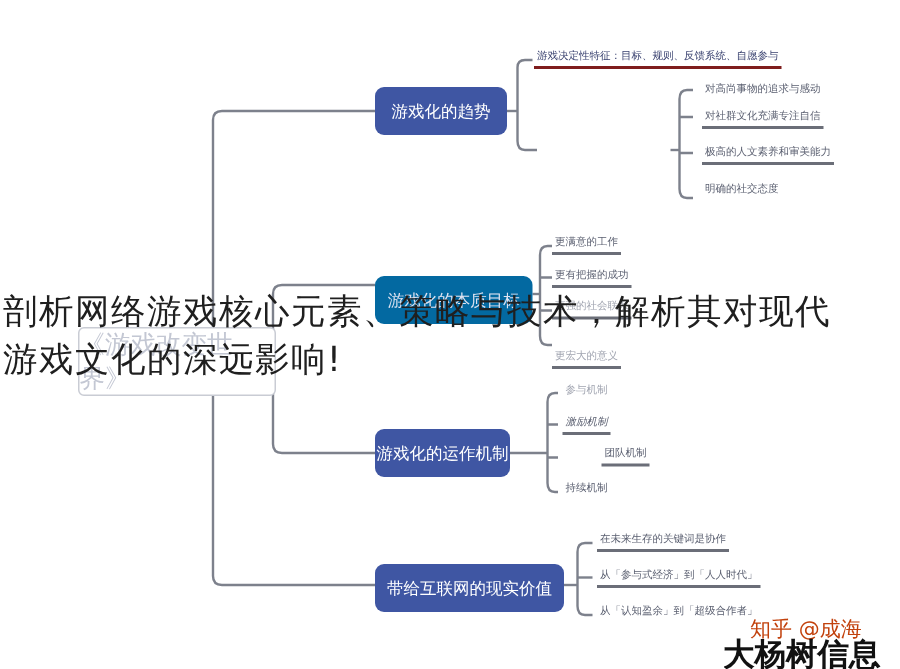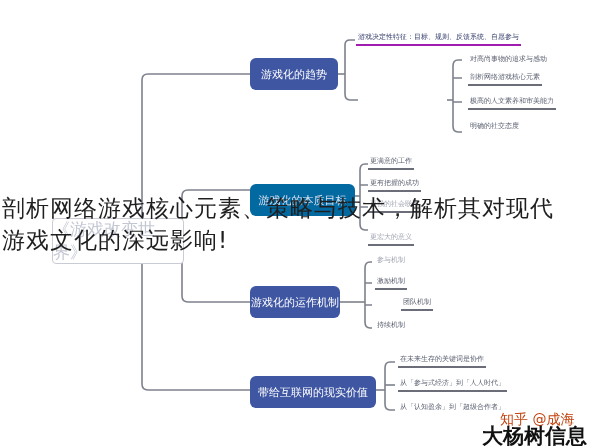--- a/index.html
+++ b/index.html
@@ -16,21 +16,21 @@
     position:absolute; height:32px; border-radius:6px; background:#3f56a3;
     color:#fff; font-size:11px; font-weight:normal;
     display:flex; align-items:center; justify-content:center;
   }
   .topic.faded { background:#0369a1; color:#dfe3f1; }
   .sub {
     position:absolute; font-size:7px; color:#5a5f70; white-space:nowrap;
     padding:0 2px 2px 2px;
   }
   .sub.ul { border-bottom:2px solid #6b6e78; }
-  .sub.ul-blue { border-bottom:2px solid #a21caf; color:#3a4270; }
+  .sub.ul-blue { border-bottom:2px solid #7f1d1d; color:#3a4270; }
   .sub.faded { color:#a0a4b0; }
   .overlay {
     position:absolute; left:2px; top:192px; width:598px;
     font-size:23px; line-height:32px; color:#1f1f1f; letter-spacing:1px;
     font-family:"DejaVu Sans", sans-serif;
   }
   .zhihu { position:absolute; left:500px; top:411px; font-size:14px; color:#c2410c; }
   .site { position:absolute; left:482px; top:422px; font-size:21px; font-weight:bold; color:#111; letter-spacing:0px; }
 </style>
 </head>
@@ -73,21 +73,21 @@
   <div class="topic" style="left:250px;top:58px;width:88px;">
     <span>游戏化的趋势</span>
   </div>
   <div class="sub ul-blue" style="left:356px;top:32px;">
     <span>游戏决定性特征：目标、规则、反馈系统、自愿参与</span>
   </div>
   <div class="sub" style="left:468px;top:54px;">
     <span>对高尚事物的追求与感动</span>
   </div>
   <div class="sub ul" style="left:468px;top:72px;">
-    <span>剖析网络游戏核心元素</span>
+    <span>对社群文化充满专注自信</span>
   </div>
   <div class="sub ul" style="left:468px;top:96px;">
     <span>极高的人文素养和审美能力</span>
   </div>
   <div class="sub" style="left:468px;top:121px;">
     <span>明确的社交态度</span>
   </div>
 
   <div class="topic faded" style="left:250px;top:184px;width:105px;">
     <span>游戏化的本质目标</span>
@@ -104,21 +104,21 @@
   <div class="sub ul faded" style="left:368px;top:232px;">
     <span>更宏大的意义</span>
   </div>
 
   <div class="topic" style="left:250px;top:286px;width:90px;">
     <span>游戏化的运作机制</span>
   </div>
   <div class="sub faded" style="left:375px;top:255px;">
     <span>参与机制</span>
   </div>
-  <div class="sub ul" style="left:375px;top:276px;">
+  <div class="sub ul" style="left:375px;top:276px;font-style:italic;">
     <span>激励机制</span>
   </div>
   <div class="sub ul" style="left:375px;top:297px;margin-left:26px;">
     <span>团队机制</span>
   </div>
   <div class="sub" style="left:375px;top:320px;">
     <span>持续机制</span>
   </div>
 
   <div class="topic" style="left:250px;top:376px;width:126px;">

